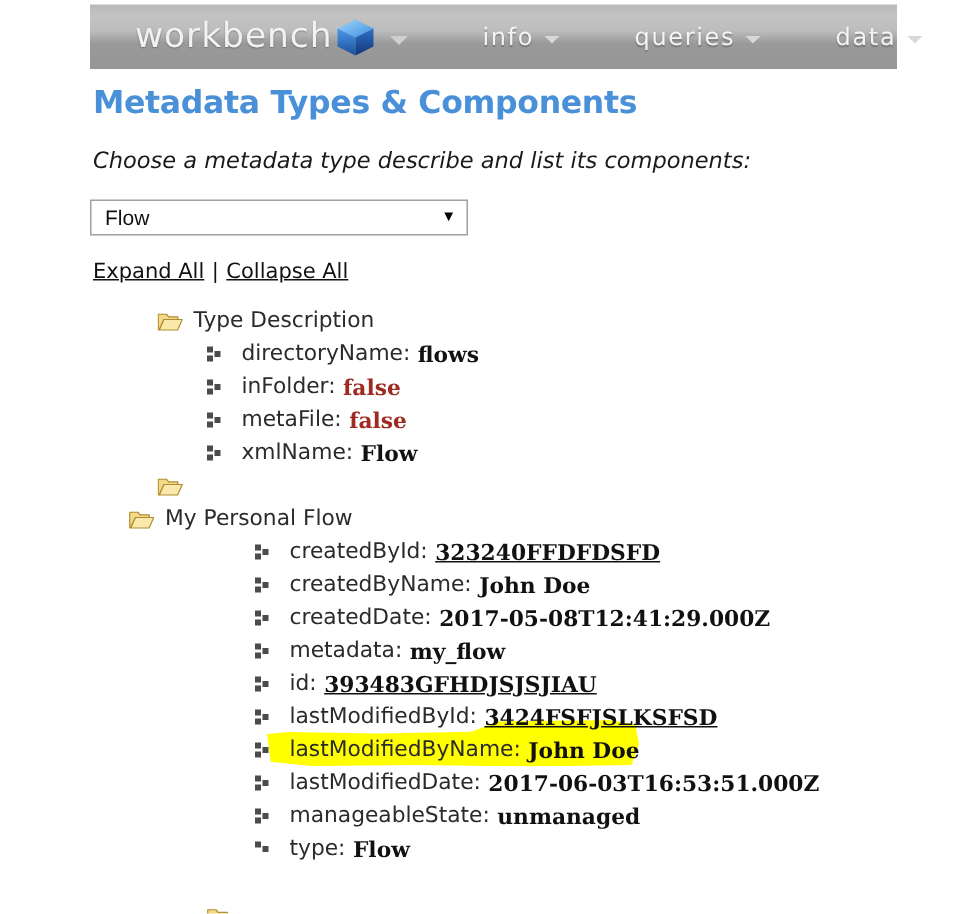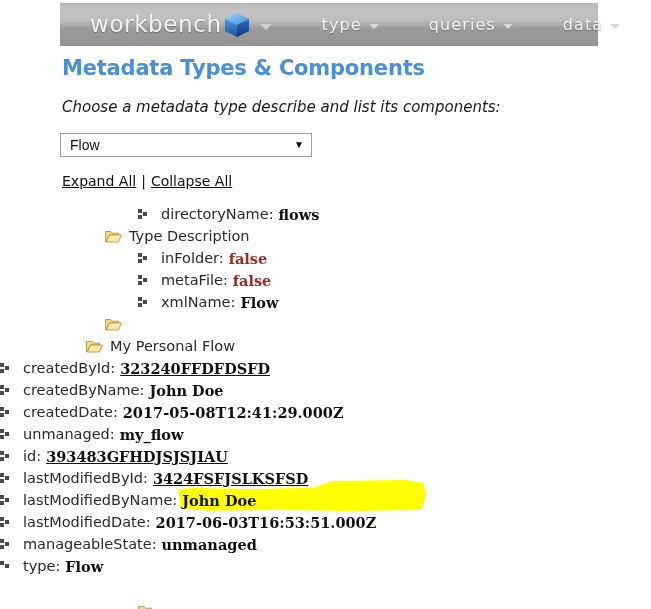--- a/index.html
+++ b/index.html
@@ -156,21 +156,21 @@
     height: 22px;
     display: flex;
     align-items: center;
     font-size: 14.5px;
     white-space: nowrap;
     font-family: "DejaVu Sans", sans-serif;
   }
   .lvl-folder-1 { padding-left: 105px; }
   .lvl-folder-2 { padding-left: 86px; }
   .lvl-leaf-1   { padding-left: 138px; }
-  .lvl-leaf-2   { }
+  .lvl-leaf-2   { padding-left: 170px; }
 
   .folder-ico {
     width: 17px;
     height: 14px;
     flex: 0 0 auto;
     margin-right: 7px;
     position: relative;
   }
   .leaf-ico {
     width: 11px;
@@ -245,21 +245,21 @@
         </defs>
         <polygon points="14,2 26,8 14,14 2,8" fill="url(#gTop)"></polygon>
         <polygon points="2,8 14,14 14,26 2,20" fill="url(#gLeft)"></polygon>
         <polygon points="26,8 26,20 14,26 14,14" fill="url(#gRight)"></polygon>
       </svg>
     </span>
     <span class="caret"></span>
   </div>
 
   <div class="navitem">
-    <span class="navitem-label">type</span>
+    <span class="navitem-label">info</span>
     <span class="caret"></span>
   </div>
 
   <div class="navitem">
     <span class="navitem-label">queries</span>
     <span class="caret"></span>
   </div>
 
   <div class="navitem">
     <span class="navitem-label">data</span>
@@ -274,42 +274,42 @@
 <div class="type-select">
   <span>Flow</span>
   <span class="arrow">▼</span>
 </div>
 
 <div class="link-row">
   <a>Expand All</a><span class="link-sep">|</span><a>Collapse All</a>
 </div>
 
 <div class="tree" id="tree-root">
-    <div class="node lvl-leaf-1">
-      <span class="leaf-ico">
-        <i class="p1"></i>
-        <i class="p2"></i>
-        <i class="p3"></i>
-      </span>
-      <span class="node-label">directoryName:</span>
-      <span class="val">flows</span>
-    </div>
     <div class="node lvl-folder-1">
       <span class="folder-ico"><svg width="17" height="14" viewBox="0 0 17 14" aria-hidden="true">
           <path d="M0.5 2.5 H6 L7.4 4.2 H13.5 V6 H4.3 L1.2 12.8 H0.5 Z" fill="#f4d98b" stroke="#b08d2e" stroke-width="0.8" stroke-linejoin="round"></path>
           <path d="M4.3 6 H16.5 L13.4 13 H1.2 Z" fill="#fbe9ab" stroke="#b08d2e" stroke-width="0.8" stroke-linejoin="round"></path>
         </svg></span>
       <span class="folder-name">Type Description</span>
     </div>
     <div class="node lvl-leaf-1">
       <span class="leaf-ico">
         <i class="p1"></i>
         <i class="p2"></i>
         <i class="p3"></i>
       </span>
+      <span class="node-label">directoryName:</span>
+      <span class="val">flows</span>
+    </div>
+    <div class="node lvl-leaf-1">
+      <span class="leaf-ico">
+        <i class="p1"></i>
+        <i class="p2"></i>
+        <i class="p3"></i>
+      </span>
       <span class="node-label">inFolder:</span>
       <span class="val bool">false</span>
     </div>
     <div class="node lvl-leaf-1">
       <span class="leaf-ico">
         <i class="p1"></i>
         <i class="p2"></i>
         <i class="p3"></i>
       </span>
       <span class="node-label">metaFile:</span>
@@ -363,21 +363,21 @@
       </span>
       <span class="node-label">createdDate:</span>
       <span class="val">2017-05-08T12:41:29.000Z</span>
     </div>
     <div class="node lvl-leaf-2">
       <span class="leaf-ico">
         <i class="p1"></i>
         <i class="p2"></i>
         <i class="p3"></i>
       </span>
-      <span class="node-label">unmanaged:</span>
+      <span class="node-label">metadata:</span>
       <span class="val">my_flow</span>
     </div>
     <div class="node lvl-leaf-2 highlighted">
       <span class="leaf-ico">
         <i class="p1"></i>
         <i class="p2"></i>
         <i class="p3"></i>
       </span>
       <span class="node-label">id:</span>
       <span class="val link">393483GFHDJSJSJIAU</span>

